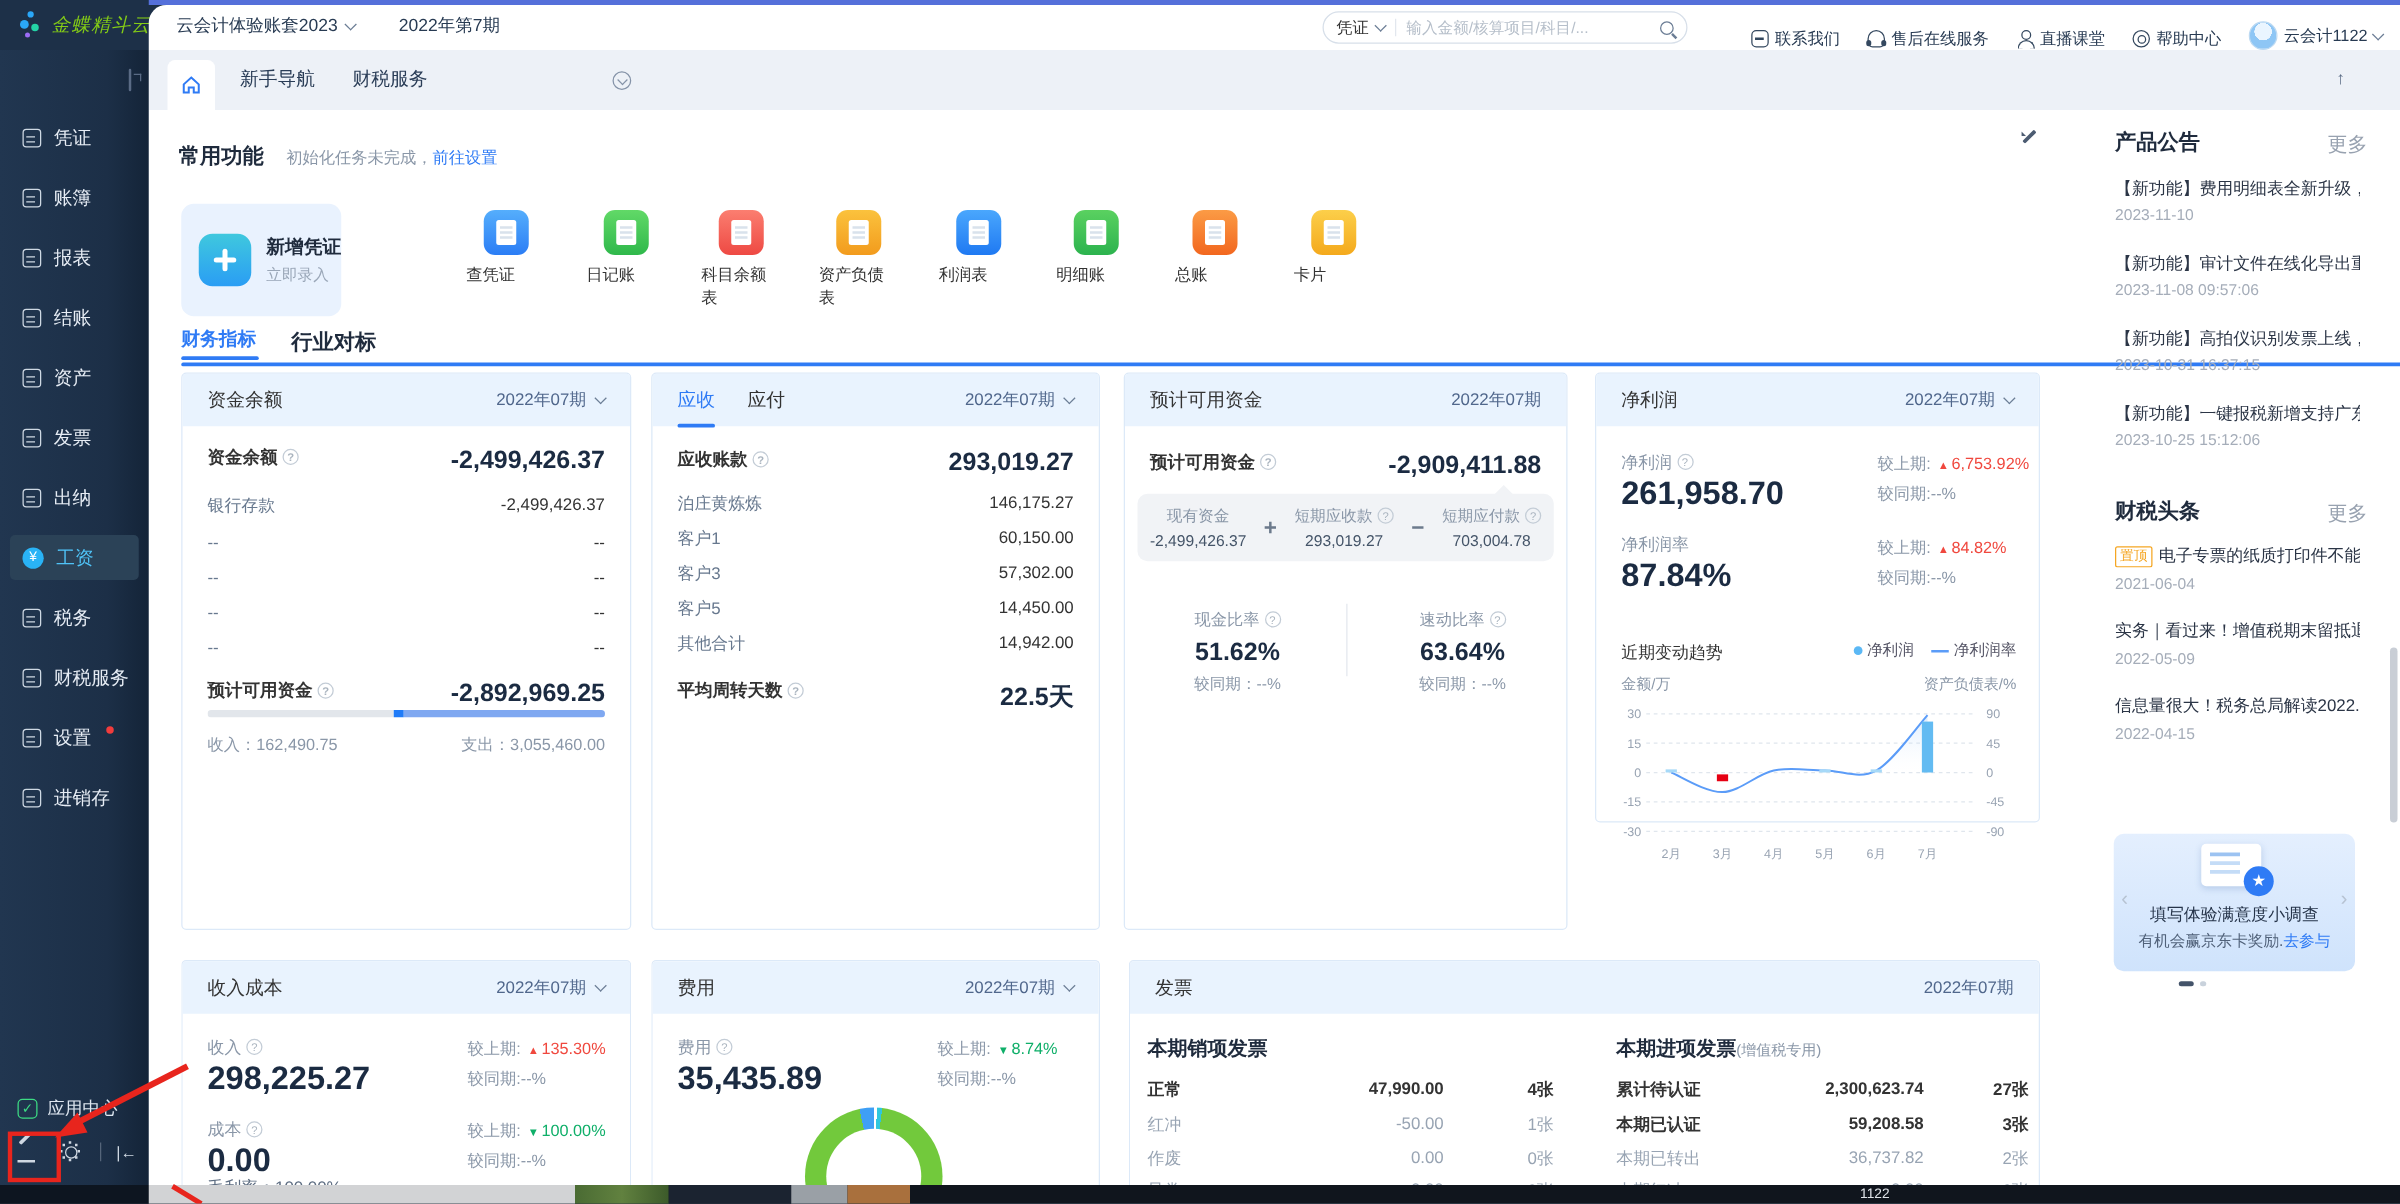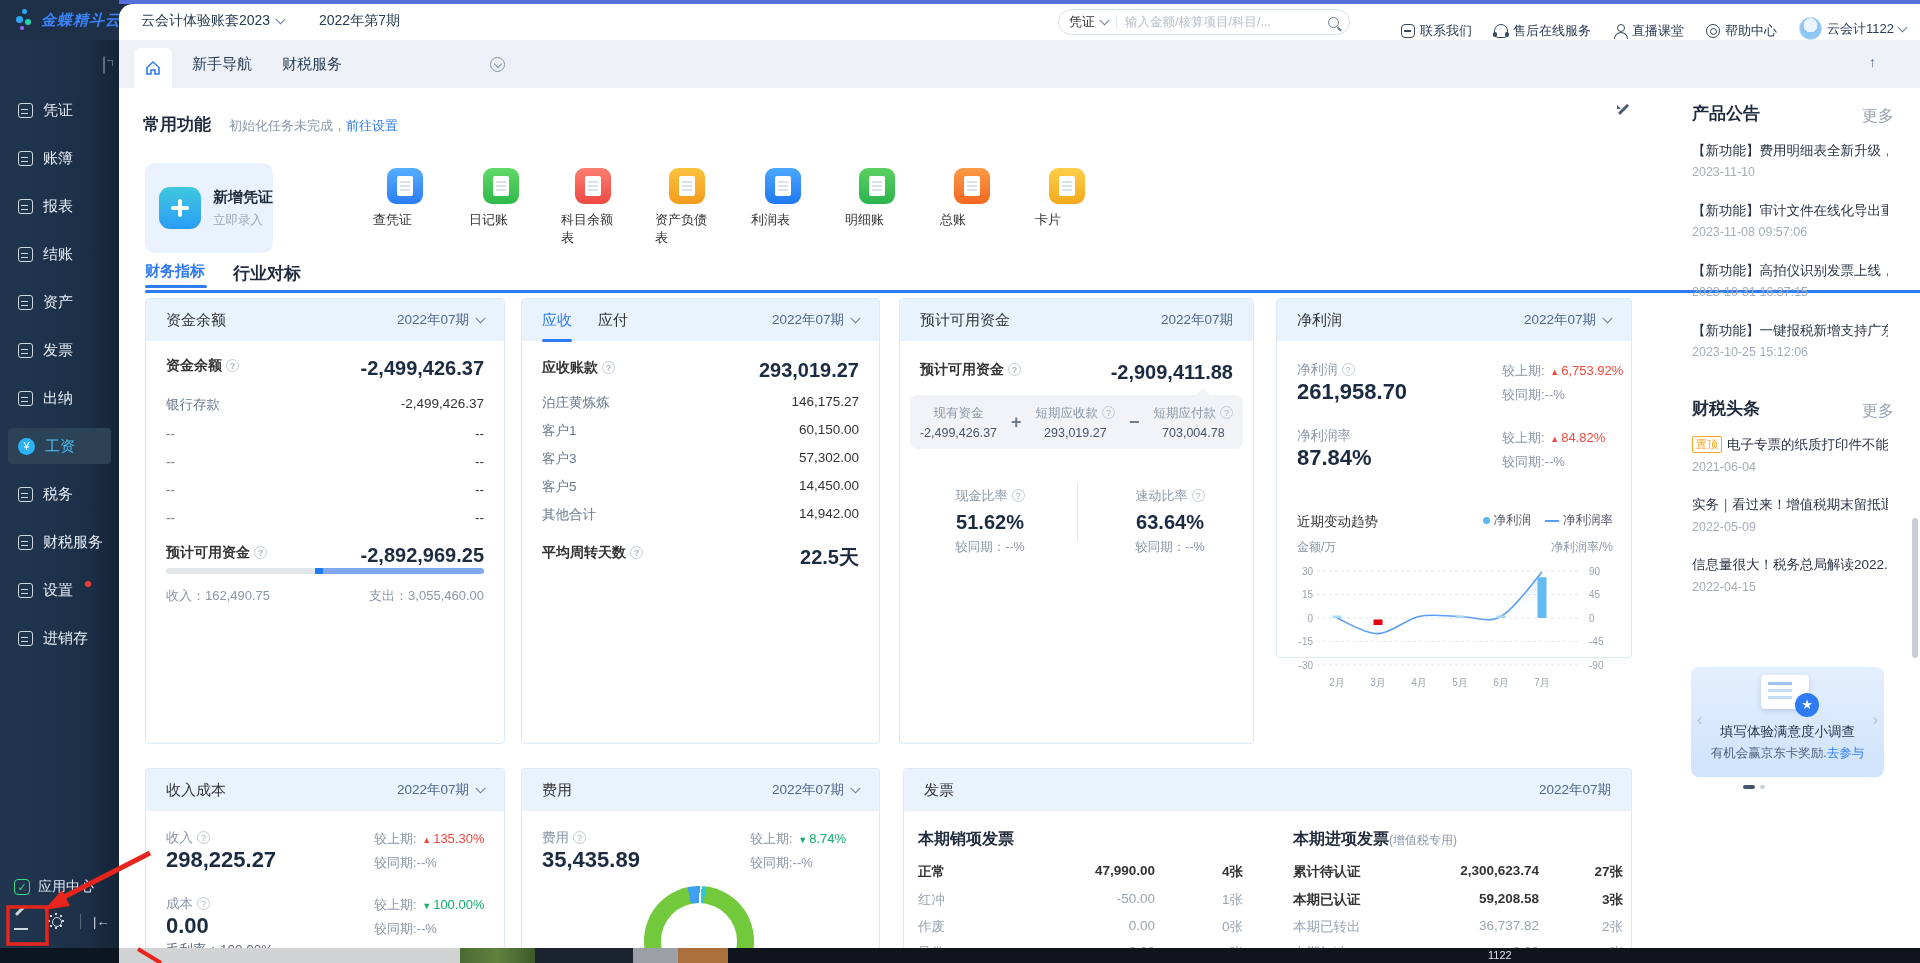--- a/index.html
+++ b/index.html
@@ -5,21 +5,21 @@
   *{box-sizing:border-box;margin:0;padding:0}
   html,body{width:1920px;height:963px;overflow:hidden}
   body{font-family:"Liberation Sans","DejaVu Sans",sans-serif;background:#1d3048;position:relative;color:#273a52}
   .abs{position:absolute}
   
   .topline{left:119px;top:0;right:0;height:4px;background:#5570da}
   .band{left:119px;top:4px;right:0;height:36px;background:#fff;border-radius:14px 0 0 0}
   .logo{left:16px;top:9px;display:flex;align-items:center;gap:7px}
   .logo-dots{position:relative;width:18px;height:22px}
   .logo-dots i{position:absolute;border-radius:50%}
-  .logo-text{color:#3b82f6;font-size:15px;font-weight:bold;font-style:italic;letter-spacing:1px}
+  .logo-text{color:#84cc16;font-size:15px;font-weight:normal;font-style:italic;letter-spacing:1px}
   .acct{left:22px;top:8px;font-size:14px;color:#273a52;display:flex;align-items:center;gap:7px;cursor:pointer}
   .period-top{left:200px;top:8px;font-size:14px;color:#273a52}
   .chev{display:inline-block;width:7px;height:7px;border-right:1.5px solid #6b7d95;border-bottom:1.5px solid #6b7d95;transform:rotate(45deg);margin-top:-3px}
   .search{left:939px;top:5px;width:292px;height:26px;border:1px solid #d7dfe9;border-radius:14px;display:flex;align-items:center;padding:0 10px;background:#fff}
   .search .cat{font-size:13px;color:#333;margin-right:6px}
   .search .sep{width:1px;height:14px;background:#e2e7ee;margin:0 8px}
   .search input{border:0;outline:none;flex:1;font-size:12.5px;color:#333;background:transparent}
   .search input::placeholder{color:#b6bfca}
   .mag{width:11px;height:11px;border:1.6px solid #6b7d95;border-radius:50%;position:relative}
   .mag::after{content:"";position:absolute;width:5px;height:1.6px;background:#6b7d95;transform:rotate(45deg);left:8px;top:10px}
@@ -84,21 +84,21 @@
   .sectab{font-size:17px;font-weight:bold;cursor:pointer}
   
   .card{position:absolute;background:#fff;border:1px solid #dce9f8;border-radius:4px}
   .chead{height:42px;background:#e9f3fe;display:flex;align-items:center;justify-content:space-between;padding:0 20px;border-radius:3px 3px 0 0}
   .ctitle{font-size:15px;color:#333}
   .cperiod{font-size:13.5px;color:#50678c;display:flex;align-items:center;gap:8px;cursor:pointer}
   .q{display:inline-block;width:13px;height:13px;border:1px solid #c3ccd6;border-radius:50%;color:#aab4bf;font-size:9px;line-height:12px;text-align:center;vertical-align:1px;margin-left:4px}
   .q::after{content:"?"}
   .mainlbl{font-size:14px;font-weight:bold;color:#333}
   .bigv{font-size:20px;font-weight:bold;color:#1b2b42}
-  .bigv2{font-size:22px;font-weight:bold;color:#1b2b42}
+  .bigv2{font-size:26px;font-weight:bold;color:#1b2b42}
   .rowline{position:absolute;left:20px;right:20px;display:flex;justify-content:space-between;font-size:13.5px}
   .rowline .l{color:#67788e}.rowline .v{color:#333}
   .cmp{font-size:13px;color:#8a97a8}
   .up{color:#f0483e;font-size:9px;margin:0 2px}
   .up::after{content:"▲"}
   .down{color:#0faf69;font-size:9px;margin:0 2px}
   .down::after{content:"▼"}
   .redv{color:#f0483e}.greenv{color:#0faf69}
   .pbar{position:absolute;left:20px;right:20px;height:6px;border-radius:3px;overflow:hidden;display:flex}
   .tabu{position:relative;font-size:15px;cursor:pointer}
@@ -483,21 +483,21 @@
       <span style="display:flex;align-items:center">
           <span class="ldot"></span>
           <span>净利润</span>
         </span>
       <span style="display:flex;align-items:center">
           <span class="lline"></span>
           <span>净利润率</span>
         </span>
     </div>
     <div class="abs axis" style="left:20px;top:240px">金额/万</div>
-    <div class="abs axis" style="right:18px;top:240px">净利润率/%</div>
+    <div class="abs axis" style="right:18px;top:240px">资产负债表/%</div>
     <svg class="abs" style="left:10px;top:256px" width="340" height="140" viewBox="0 0 340 140">
         <defs>
           <linearGradient id="ga" x1="0" y1="0" x2="0" y2="1">
             <stop offset="0" stop-color="#7db8f7" stop-opacity=".55"></stop>
             <stop offset="1" stop-color="#ffffff" stop-opacity="0"></stop>
           </linearGradient>
         </defs>
         <line x1="30" y1="16" x2="294" y2="16" stroke="#e0e6ed" stroke-width="1" stroke-dasharray="3,3"></line>
         <text x="26" y="19.5" text-anchor="end" class="tick">30</text>
         <text x="302" y="19.5" class="tick">90</text>

